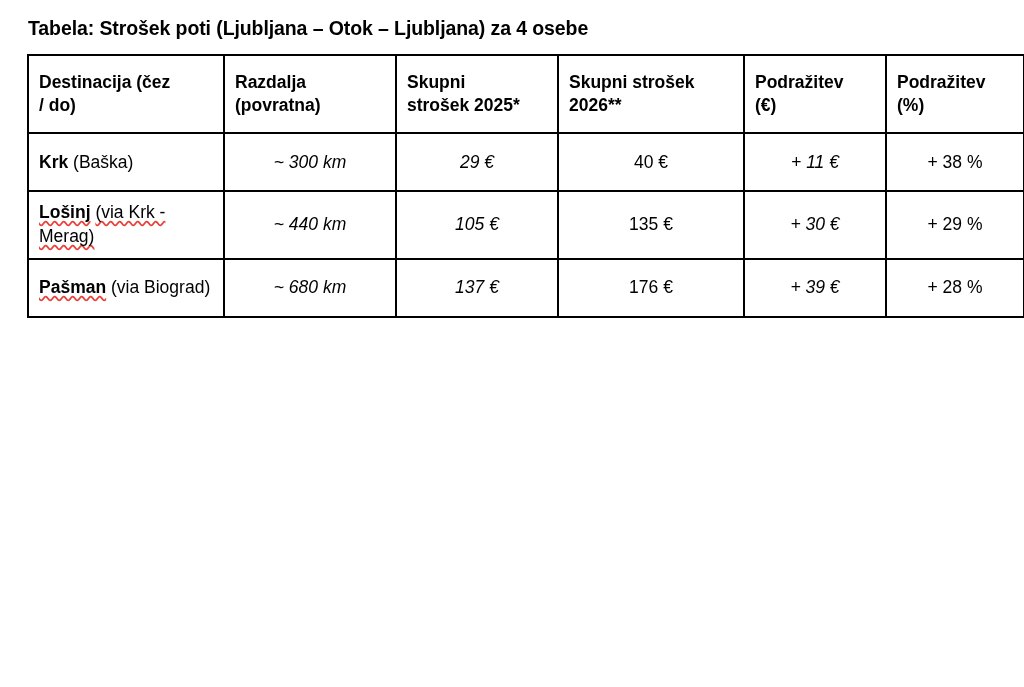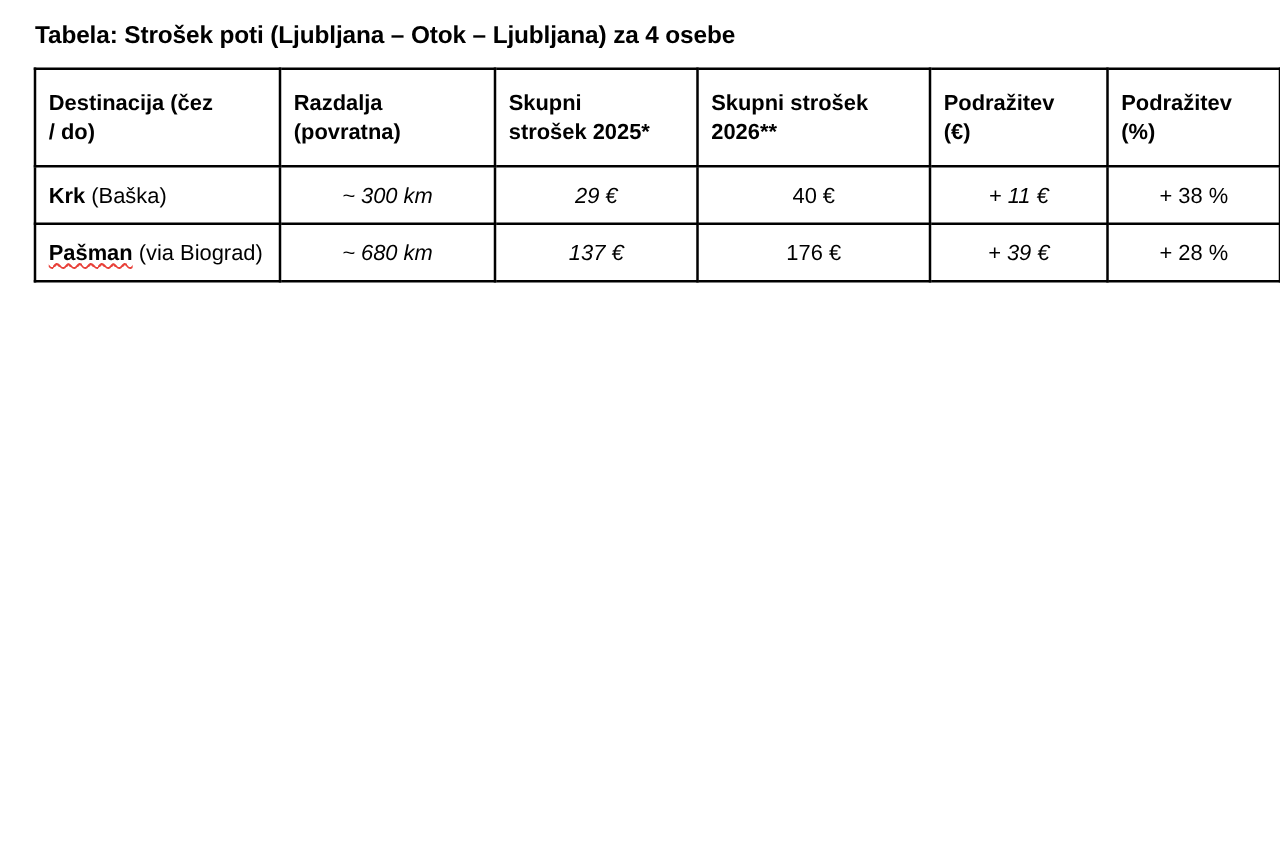--- a/index.html
+++ b/index.html
@@ -47,21 +47,21 @@
   table.cost-table th {
     font-weight: bold;
     text-align: left;
     height: 78px;
   }
   th.col-dest {
     text-align: left;
   }
   td.cell-dest {
     text-align: left;
-    height: 46px;
+    height: 58px;
   }
   td.cell-num {
     text-align: center;
     font-style: italic;
   }
   td.cell-strong {
     text-align: center;
     font-weight: normal;
   }
   .dest-name {
@@ -142,20 +142,31 @@
           <span class="dest-sub">(Baška)</span>
         </td>
         <td class="cell-num">~ 300 km</td>
         <td class="cell-num">29 €</td>
         <td class="cell-strong">40 €</td>
         <td class="cell-num">+ 11 €</td>
         <td class="cell-strong">+ 38 %</td>
       </tr>
       <tr>
         <td class="cell-dest">
+          <span class="dest-name sq">Lošinj</span>
+          <span class="dest-sub sq">(via Krk - Merag)</span>
+        </td>
+        <td class="cell-num">~ 440 km</td>
+        <td class="cell-num">105 €</td>
+        <td class="cell-strong">135 €</td>
+        <td class="cell-num">+ 30 €</td>
+        <td class="cell-strong">+ 29 %</td>
+      </tr>
+      <tr>
+        <td class="cell-dest">
           <span class="dest-name sq">Pašman</span>
           <span class="dest-sub">(via Biograd)</span>
         </td>
         <td class="cell-num">~ 680 km</td>
         <td class="cell-num">137 €</td>
         <td class="cell-strong">176 €</td>
         <td class="cell-num">+ 39 €</td>
         <td class="cell-strong">+ 28 %</td>
       </tr>
     </tbody>

